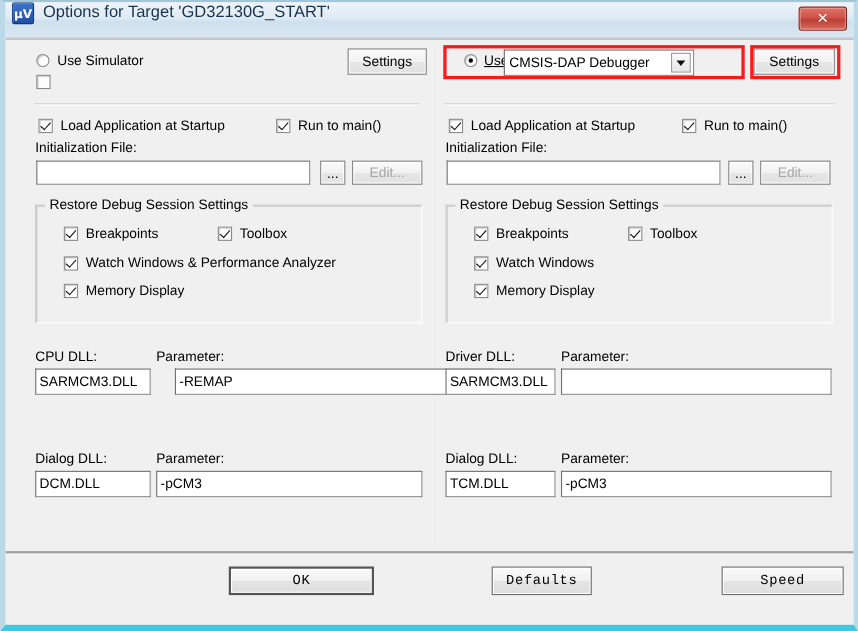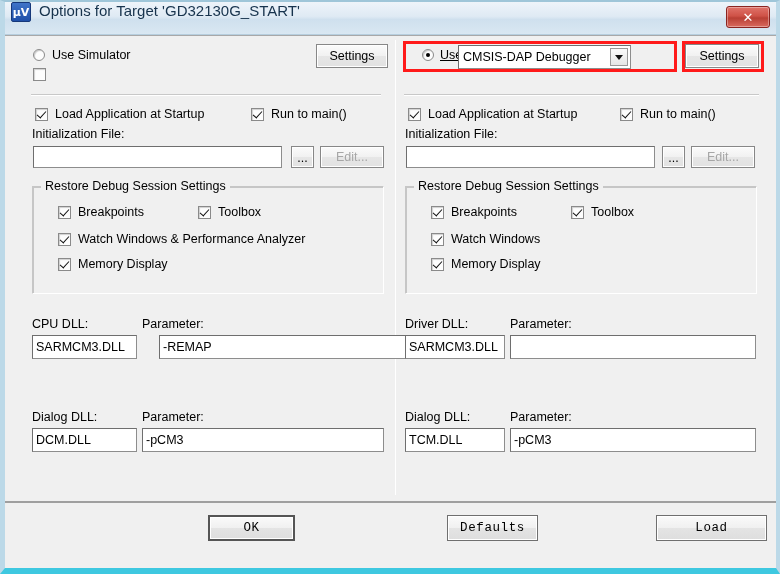--- a/index.html
+++ b/index.html
@@ -410,18 +410,18 @@
       <div class="lbl" style="position:absolute; left:114px; top:374px;">Parameter:</div>
       <div class="txt" style="position:absolute; left:9px; top:392px; width:100px; height:24px;">TCM.DLL</div>
       <div class="txt" style="position:absolute; left:114px; top:392px; width:246px; height:24px;">-pCM3</div>
     </div>
 
     <div class="redbox" style="left:398px; top:5px; width:274px; height:31px;"></div>
     <div class="redbox" style="left:677px; top:5px; width:82px; height:31px;"></div>
   </div>
 
   <div id="footer">
-    <div class="fbtn default" style="left:203px; width:87px;">OK</div>
+    <div class="fbtn default" style="left:203px; width:132px;">OK</div>
     <div class="fbtn" style="left:442px; width:91px;">Defaults</div>
-    <div class="fbtn" style="left:651px; width:111px;">Load</div>
+    <div class="fbtn" style="left:651px; width:111px;">Speed</div>
   </div>
 
 </div>
 
 </body></html>

